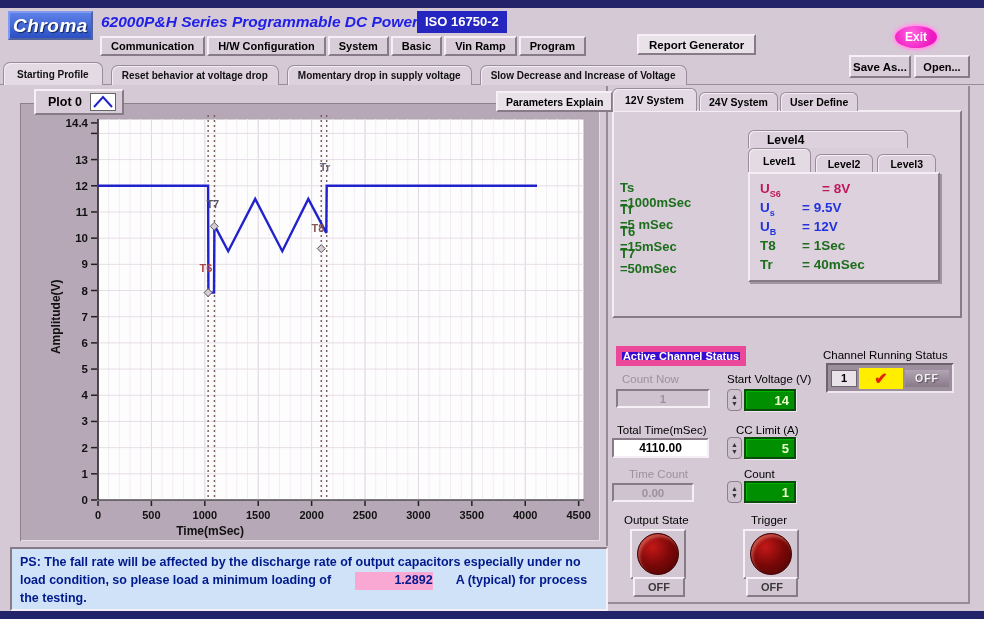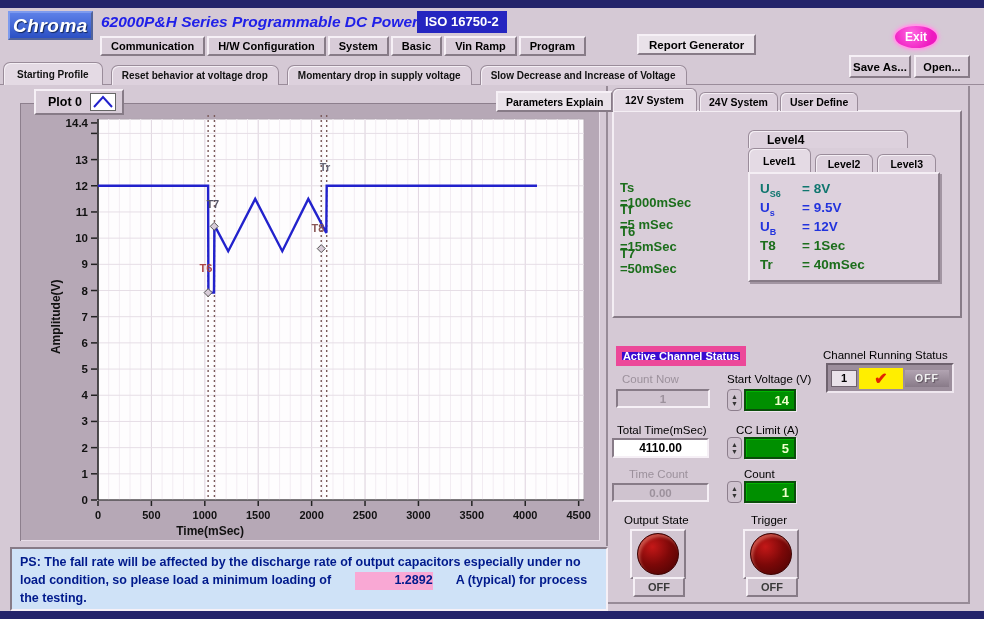--- a/index.html
+++ b/index.html
@@ -428,21 +428,21 @@
       <span>=50mSec</span>
     </div>
   </div>
 <div class="abs ltab-top">Level4</div>
 <div class="abs ltabrow" id="ltabrow">
     <div class="ltab active">Level1</div>
     <div class="ltab">Level2</div>
     <div class="ltab">Level3</div>
   </div>
 <div class="abs level-panel" id="level-panel">
-    <div class="lv-row" style="color: #0f766e;">
+    <div class="lv-row" style="color: #be185d; gap: 20px;">
       <span class="lv-name">U<sub>S6</sub></span>
       <span>= 8V</span>
     </div>
     <div class="lv-row" style="color: rgb(34, 51, 221);">
       <span class="lv-name">U<sub>s</sub></span>
       <span>= 9.5V</span>
     </div>
     <div class="lv-row" style="color: rgb(34, 51, 221);">
       <span class="lv-name">U<sub>B</sub></span>
       <span>= 12V</span>
@@ -477,21 +477,21 @@
 <div class="abs field-label" style="left:736px;top:424px">CC Limit (A)</div>
 <div class="abs ctrl-pair" style="left:727px;top:437px">
   <div class="spin">
       <span>▲</span>
       <span>▼</span>
     </div>
   <div class="gdisp">5</div>
 </div>
 
 <div class="abs field-label disabled" style="left:629px;top:468px">Time Count</div>
-<div class="abs sunkbox disabled" style="left:612px;top:483px;width:97px;height:19px">0.00</div>
+<div class="abs sunkbox disabled" style="left:612px;top:483px;width:82px;height:19px">0.00</div>
 
 <div class="abs field-label" style="left:744px;top:468px">Count</div>
 <div class="abs ctrl-pair" style="left:727px;top:481px">
   <div class="spin">
       <span>▲</span>
       <span>▼</span>
     </div>
   <div class="gdisp">1</div>
 </div>
 

